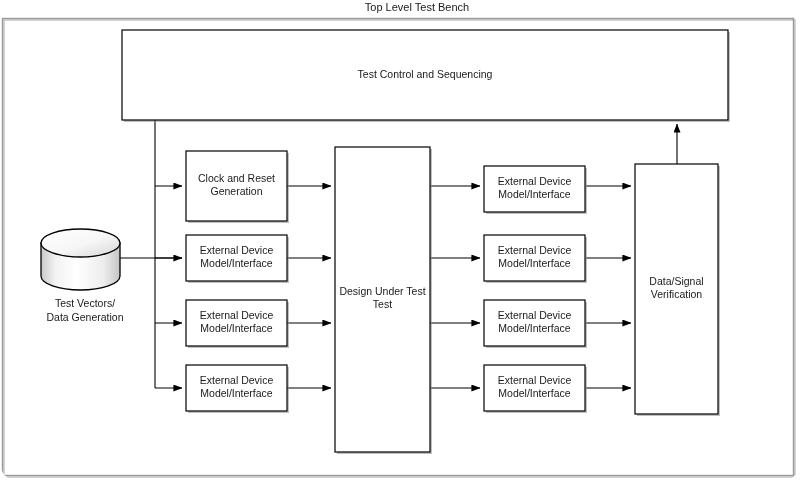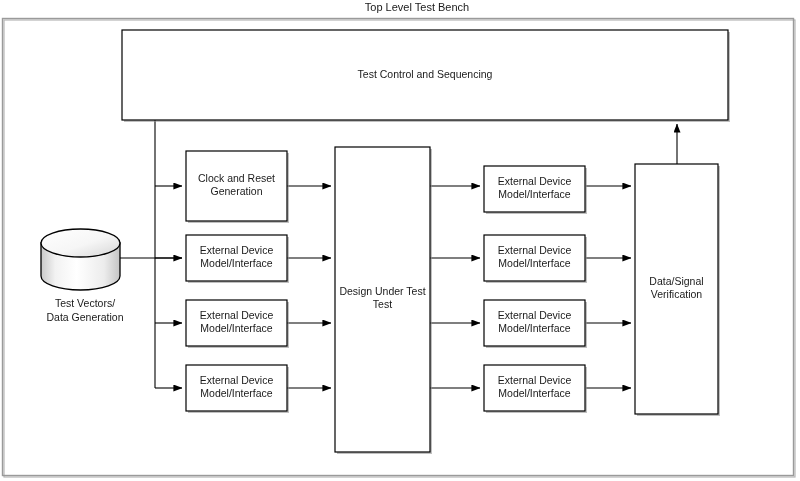--- a/index.html
+++ b/index.html
@@ -9,20 +9,21 @@
   }
   body {
     font-family: "Liberation Sans", sans-serif;
   }
   #canvas {
     position: relative;
     width: 800px;
     height: 481px;
     background: #ffffff;
     overflow: hidden;
+    border-radius: 18px;
   }
   #diagram-svg {
     position: absolute;
     left: 0;
     top: 0;
     width: 800px;
     height: 481px;
   }
   .box-label {
     font-size: 10.5px;

